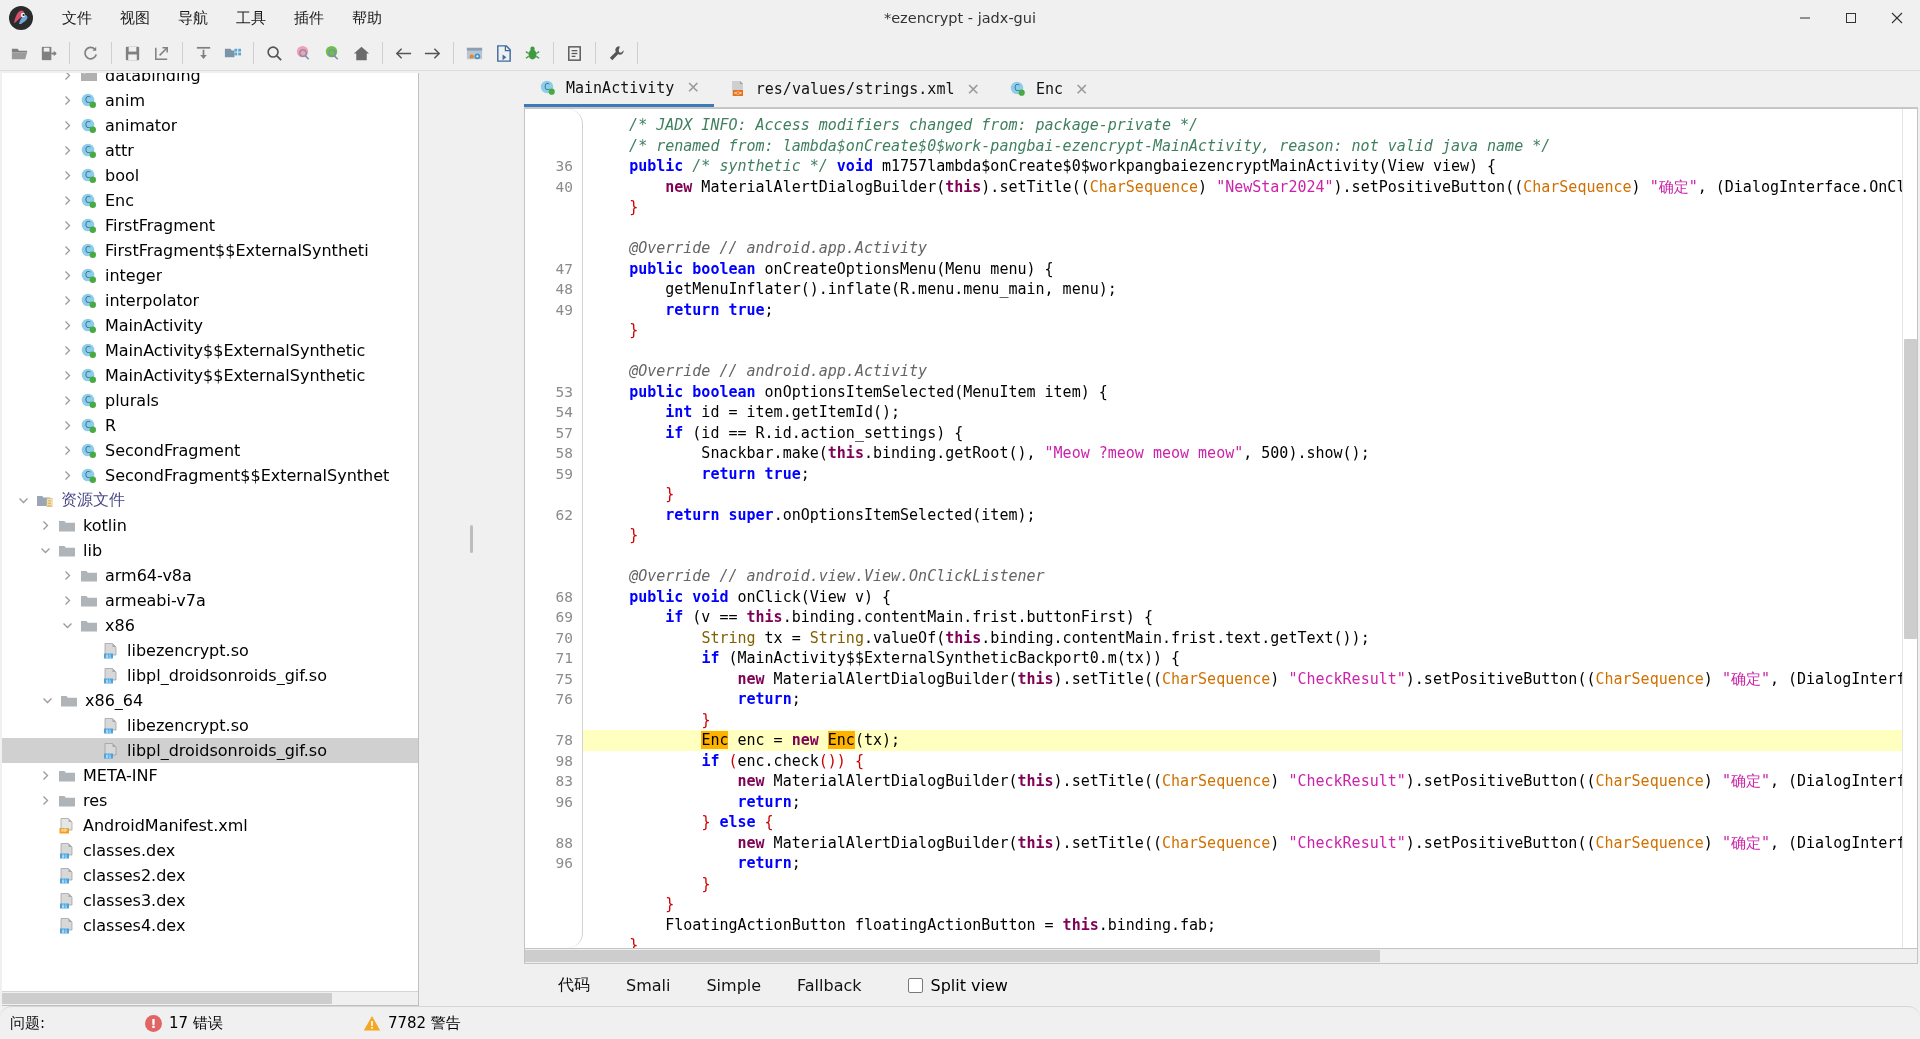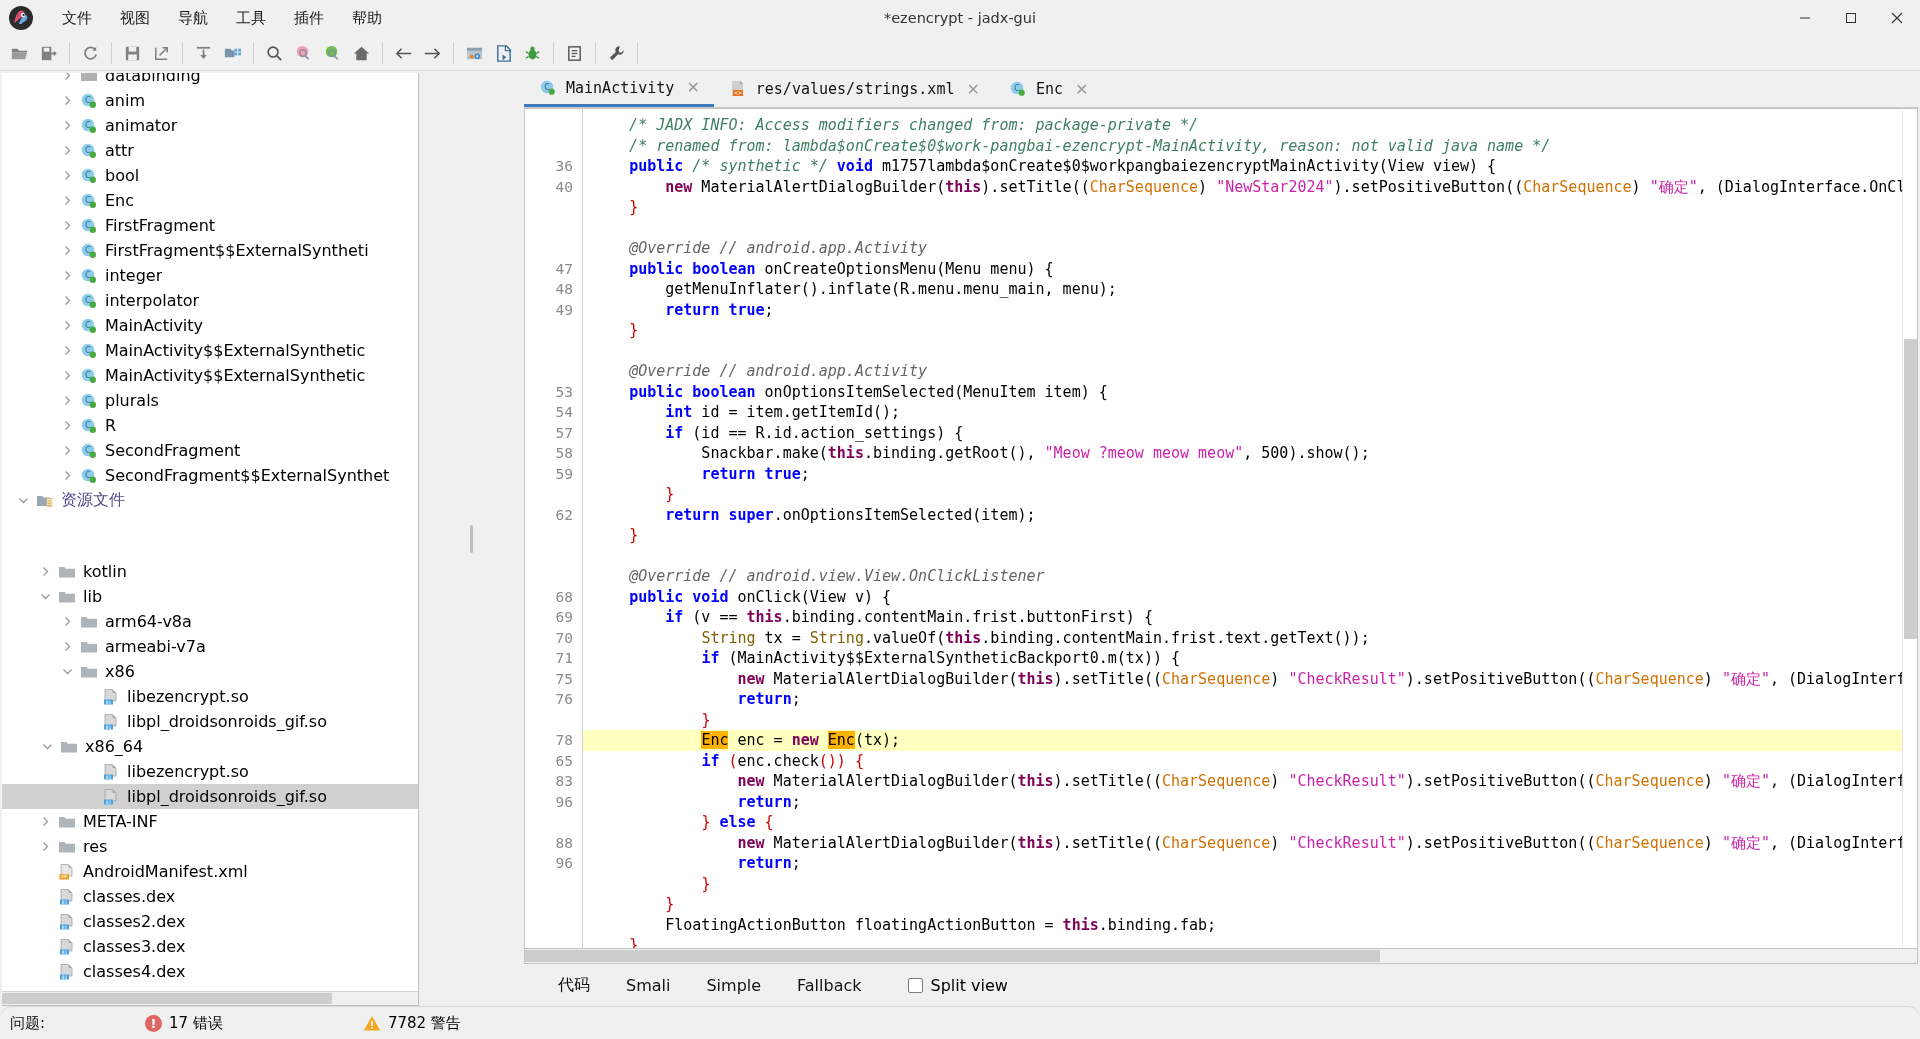--- a/index.html
+++ b/index.html
@@ -124,20 +124,21 @@
     flex: 1 1 auto; display: flex; min-height: 0;
     border: 1px solid #c4c4c4; background: #fff; position: relative;
     overflow: hidden;
   }
   .gutter {
     width: 58px; flex: 0 0 58px; background: #fff;
     border-right: 1px solid #d2d2d2;
     text-align: right; padding-right: 9px;
     font-family: "DejaVu Sans Mono", monospace; font-size: 14.5px; color: #8b8b8b;
     padding-top: 6px;
+    border-radius: 15px;
   }
   .gutter div { height: 20.5px; line-height: 20.5px; }
   .code {
     flex: 1 1 auto; overflow: hidden; position: relative;
     font-family: "DejaVu Sans Mono", monospace; font-size: 15px;
     padding-top: 6px; background: #fff;
     white-space: pre;
   }
   .code .ln { height: 20.5px; line-height: 20.5px; padding-left: 10px; }
   .code .ln.hl { background: #ffffc0; }
@@ -648,21 +649,21 @@
                   <path d="M1 4 h5.2 l1.2 1.6 H14 V14 H1z" fill="#9aa7b2"></path>
                   <rect x="11" y="6.5" width="5" height="8" fill="#fdf6e3" stroke="#d8b96a" stroke-width="0.8"></rect>
                   <line x1="12" y1="8.3" x2="15" y2="8.3" stroke="#d8a13a" stroke-width="0.9"></line>
                   <line x1="12" y1="10" x2="15" y2="10" stroke="#d8a13a" stroke-width="0.9"></line>
                   <line x1="12" y1="11.7" x2="15" y2="11.7" stroke="#d8a13a" stroke-width="0.9"></line>
                   <line x1="12" y1="13.3" x2="15" y2="13.3" stroke="#d8a13a" stroke-width="0.9"></line>
                 </svg>
               </span>
               <span class="tlabel res-root">资源文件</span>
             </div>
-            <div class="tnode" style="padding-left: 32px; margin-top: 46px;">
+            <div class="tnode" style="padding-left: 32px;">
               <span class="tw">
                 <svg width="11" height="11" viewBox="0 0 11 11">
                   <path d="M3.5 1.5 L7.5 5.5 L3.5 9.5" fill="none" stroke="#9a9a9a" stroke-width="1.3"></path>
                 </svg>
               </span>
               <span class="ticon">
                 <svg width="18" height="18" viewBox="0 0 18 18">
                   <path d="M1 4 h5.5 l1.3 1.7 H17 V14.5 H1z" fill="#aeb4b8"></path>
                 </svg>
               </span>
@@ -943,21 +944,21 @@
             <div></div>
             <div></div>
             <div>68</div>
             <div>69</div>
             <div>70</div>
             <div>71</div>
             <div>75</div>
             <div>76</div>
             <div></div>
             <div>78</div>
-            <div>65</div>
+            <div>98</div>
             <div>83</div>
             <div>96</div>
             <div></div>
             <div>88</div>
             <div>96</div>
             <div></div>
             <div></div>
             <div></div>
             <div></div>
           </div>

